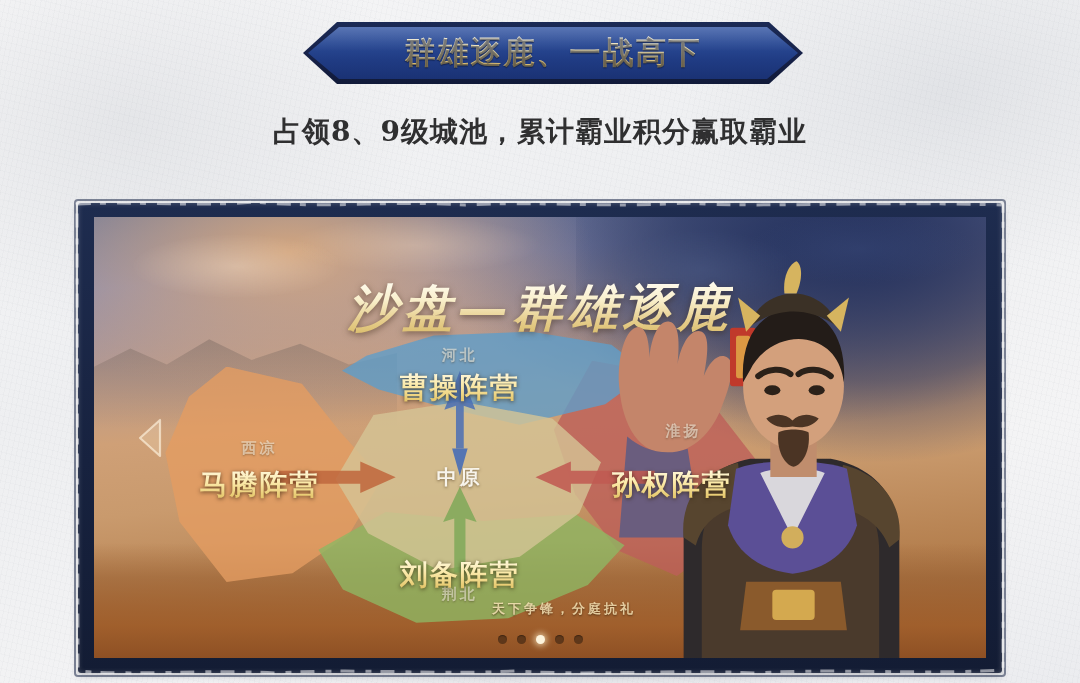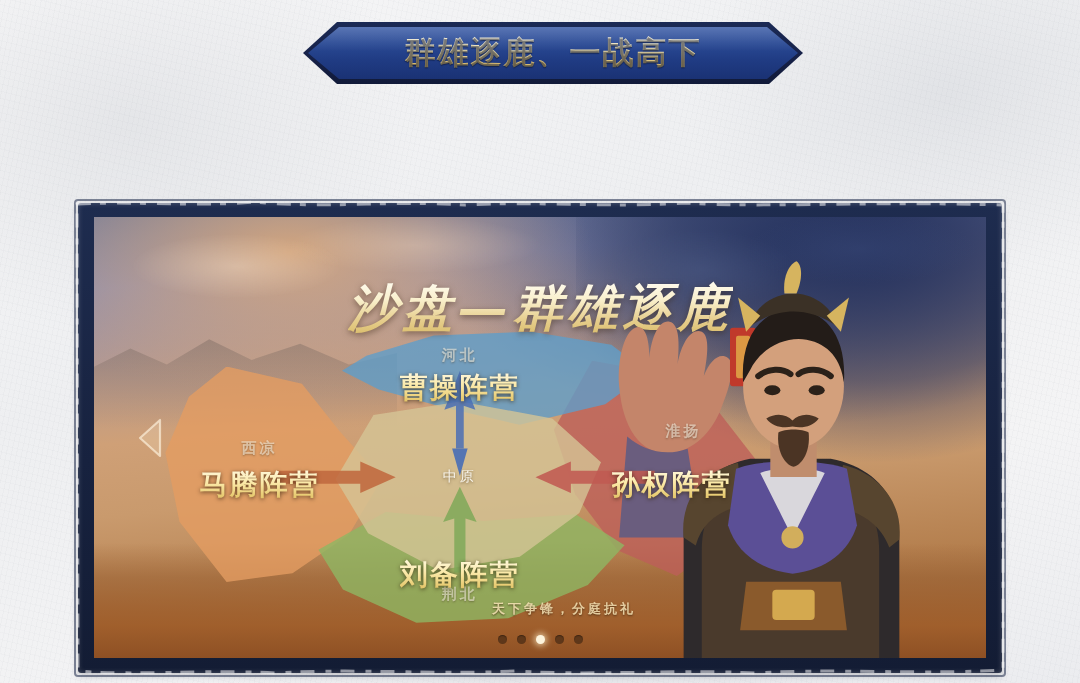--- a/index.html
+++ b/index.html
@@ -283,22 +283,22 @@
     color: #ffeeae;
     background: linear-gradient(180deg, #fffbe9 0%, #fbe9a8 44%, #e8cb72 78%, #d8b457 100%);
     -webkit-background-clip: text;
     background-clip: text;
     -webkit-text-fill-color: transparent;
     filter: drop-shadow(0 1px 2px rgba(50,34,12,0.75));
   }
   .center-label {
     position: absolute;
     font-family: "DejaVu Serif", "Liberation Serif", serif;
-    font-size: 14px;
-    font-weight: normal;
+    font-size: 20px;
+    font-weight: bold;
     letter-spacing: 3px;
     color: rgba(255,253,246,0.92);
     text-shadow: 0 1px 3px rgba(70,52,26,0.6);
     transform: translate(-50%,-50%);
     white-space: nowrap;
     z-index: 8;
   }
 
   
   .arrow { position: absolute; z-index: 7; }
@@ -372,20 +372,21 @@
 
 <div id="banner-wrap">
   <div class="banner-outer">
     <div class="banner-inner">
       <div id="banner-title">群雄逐鹿、一战高下</div>
     </div>
   </div>
 </div>
 
 <div id="subtitle">
+  <div class="line line2">占领8、9级城池，累计霸业积分赢取霸业</div>
 </div>
 
 <div id="frame">
   <div class="frame-border"></div>
 
   <svg class="frame-rough" viewBox="0 0 930 476" preserveAspectRatio="none">
     <path d="M0,0 L930,0 L930,476 L0,476 Z" fill="none"></path>
     <path d="M2,4 C60,1 120,7 180,2 C250,9 320,0 390,5 C460,1 540,8 610,3 C690,8 790,1 928,5
              L928,470 C840,475 760,468 680,473 C600,469 520,476 440,471 C360,475 280,468 200,473 C130,469 60,476 3,471 Z" fill="none" stroke="rgba(243,243,244,0.55)" stroke-width="3" stroke-dasharray="14 9 6 11"></path>
   </svg>

